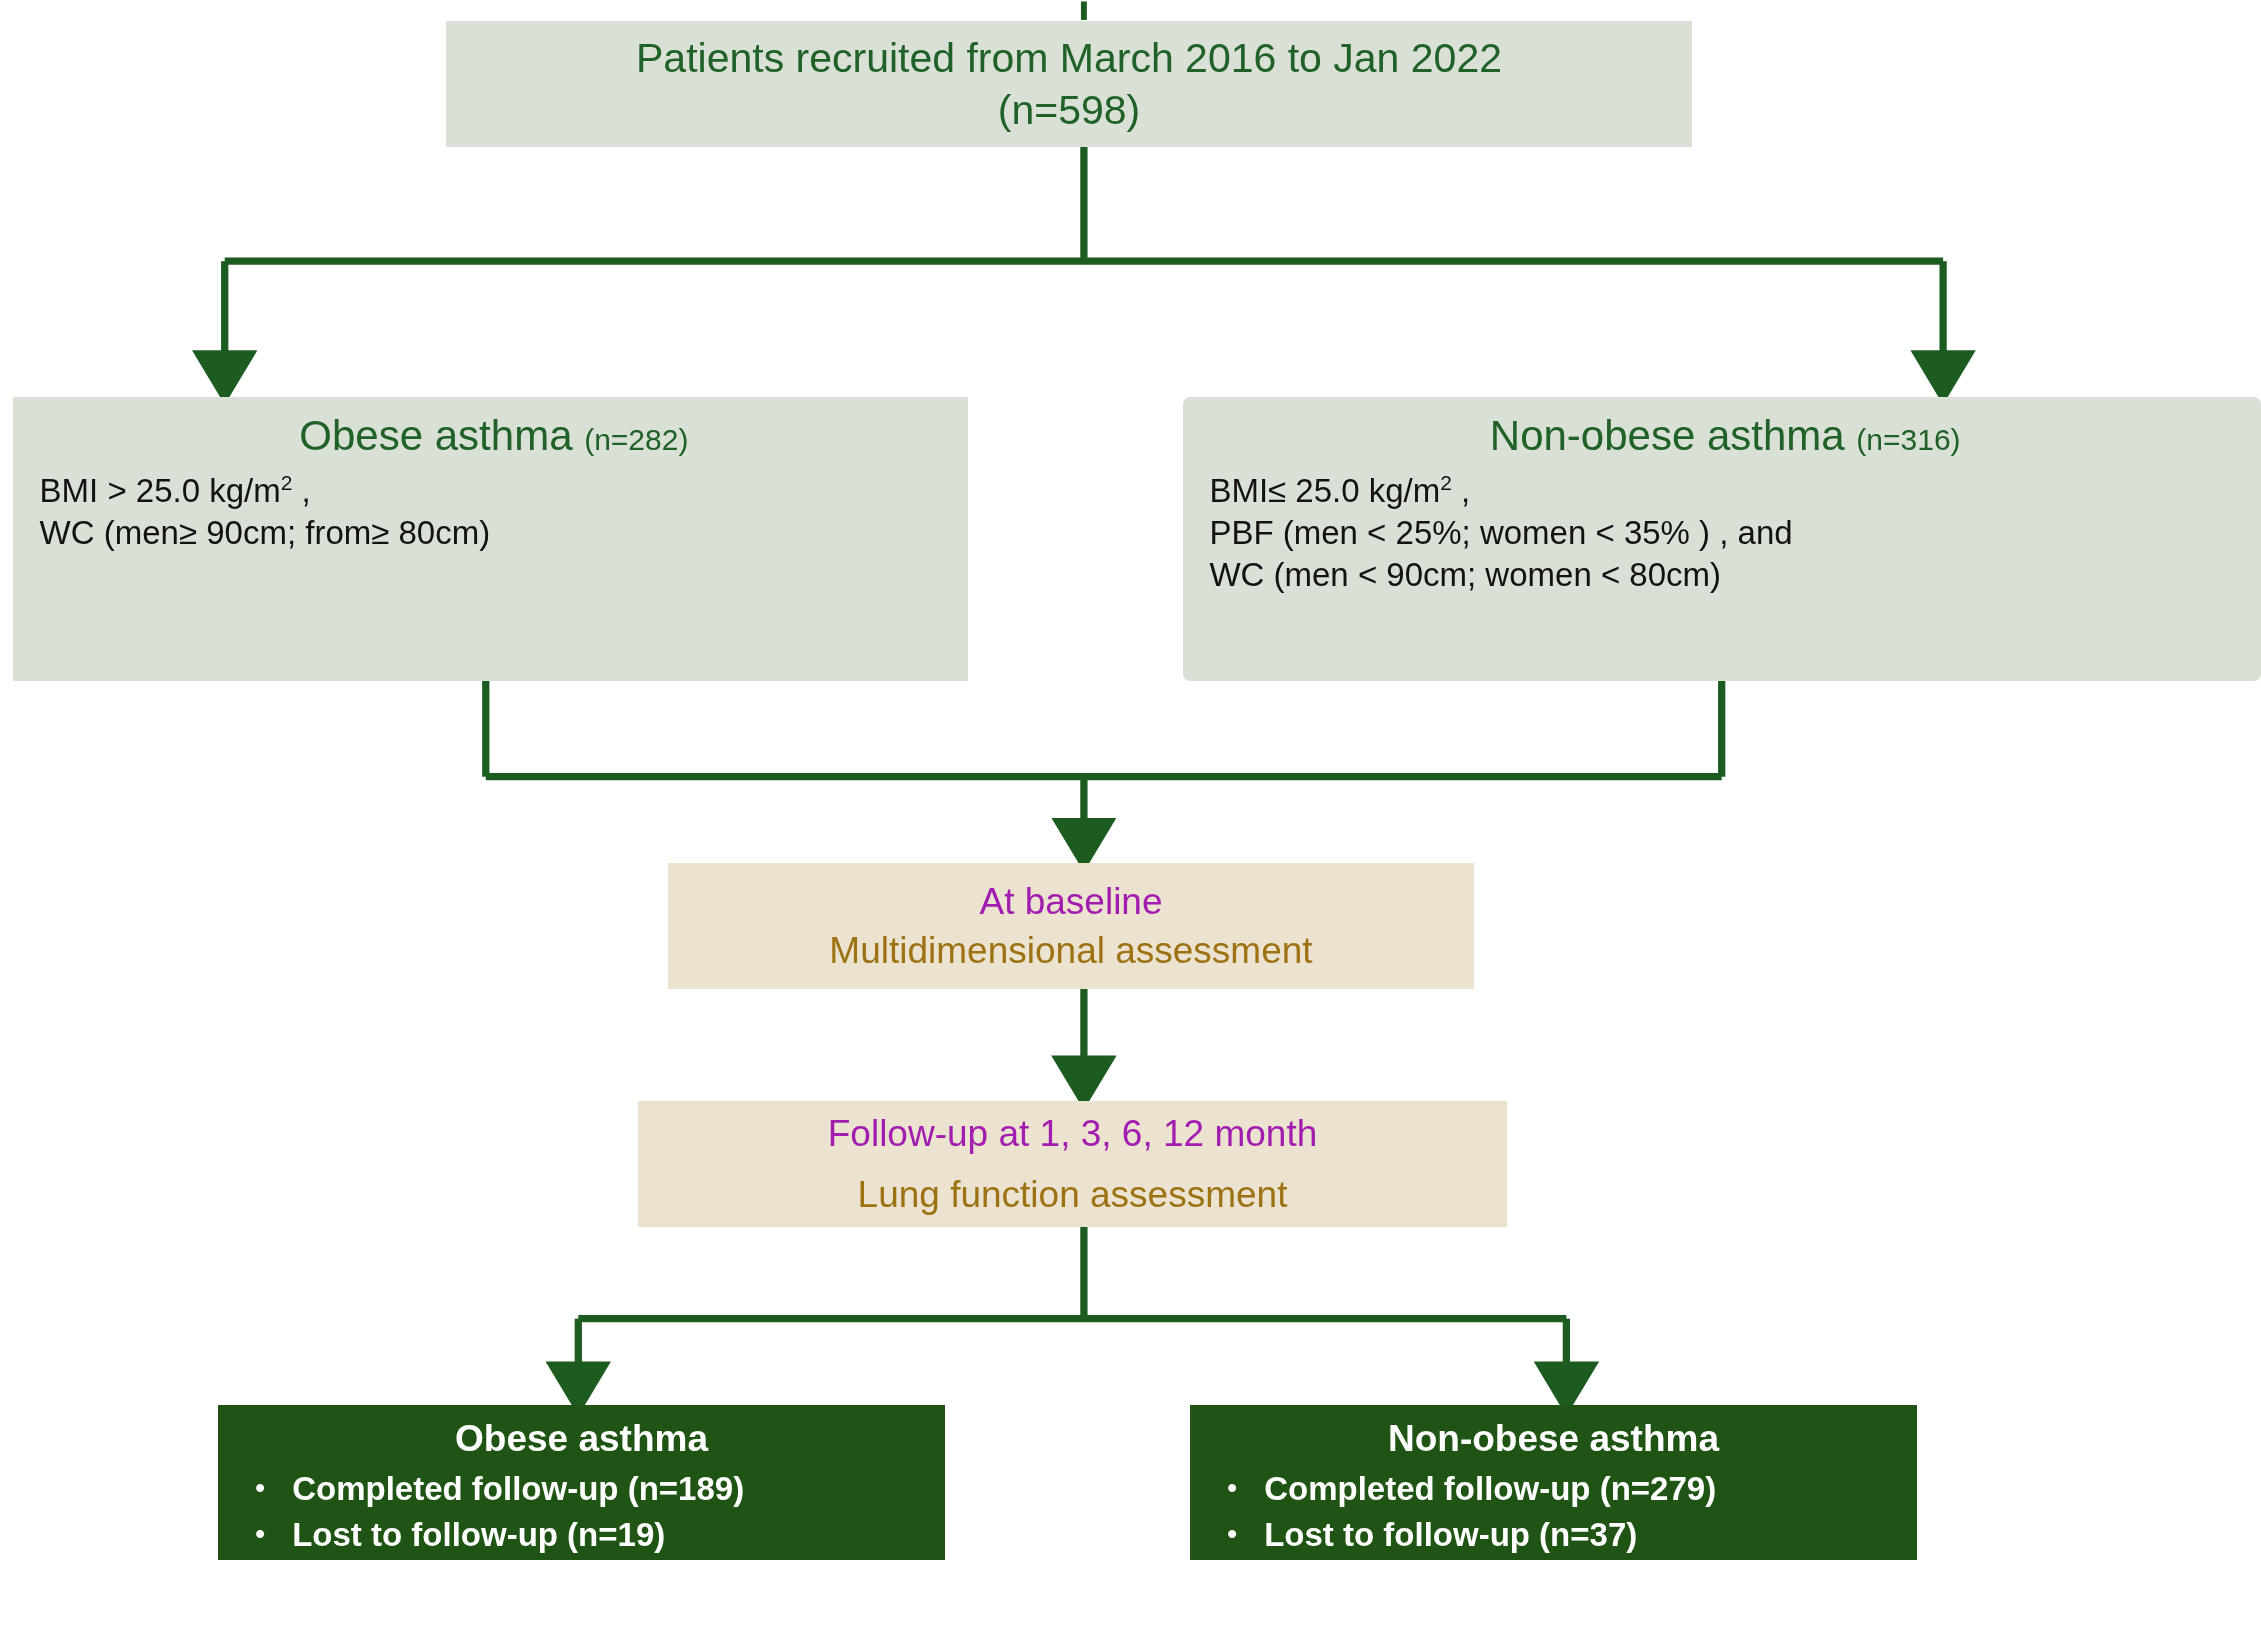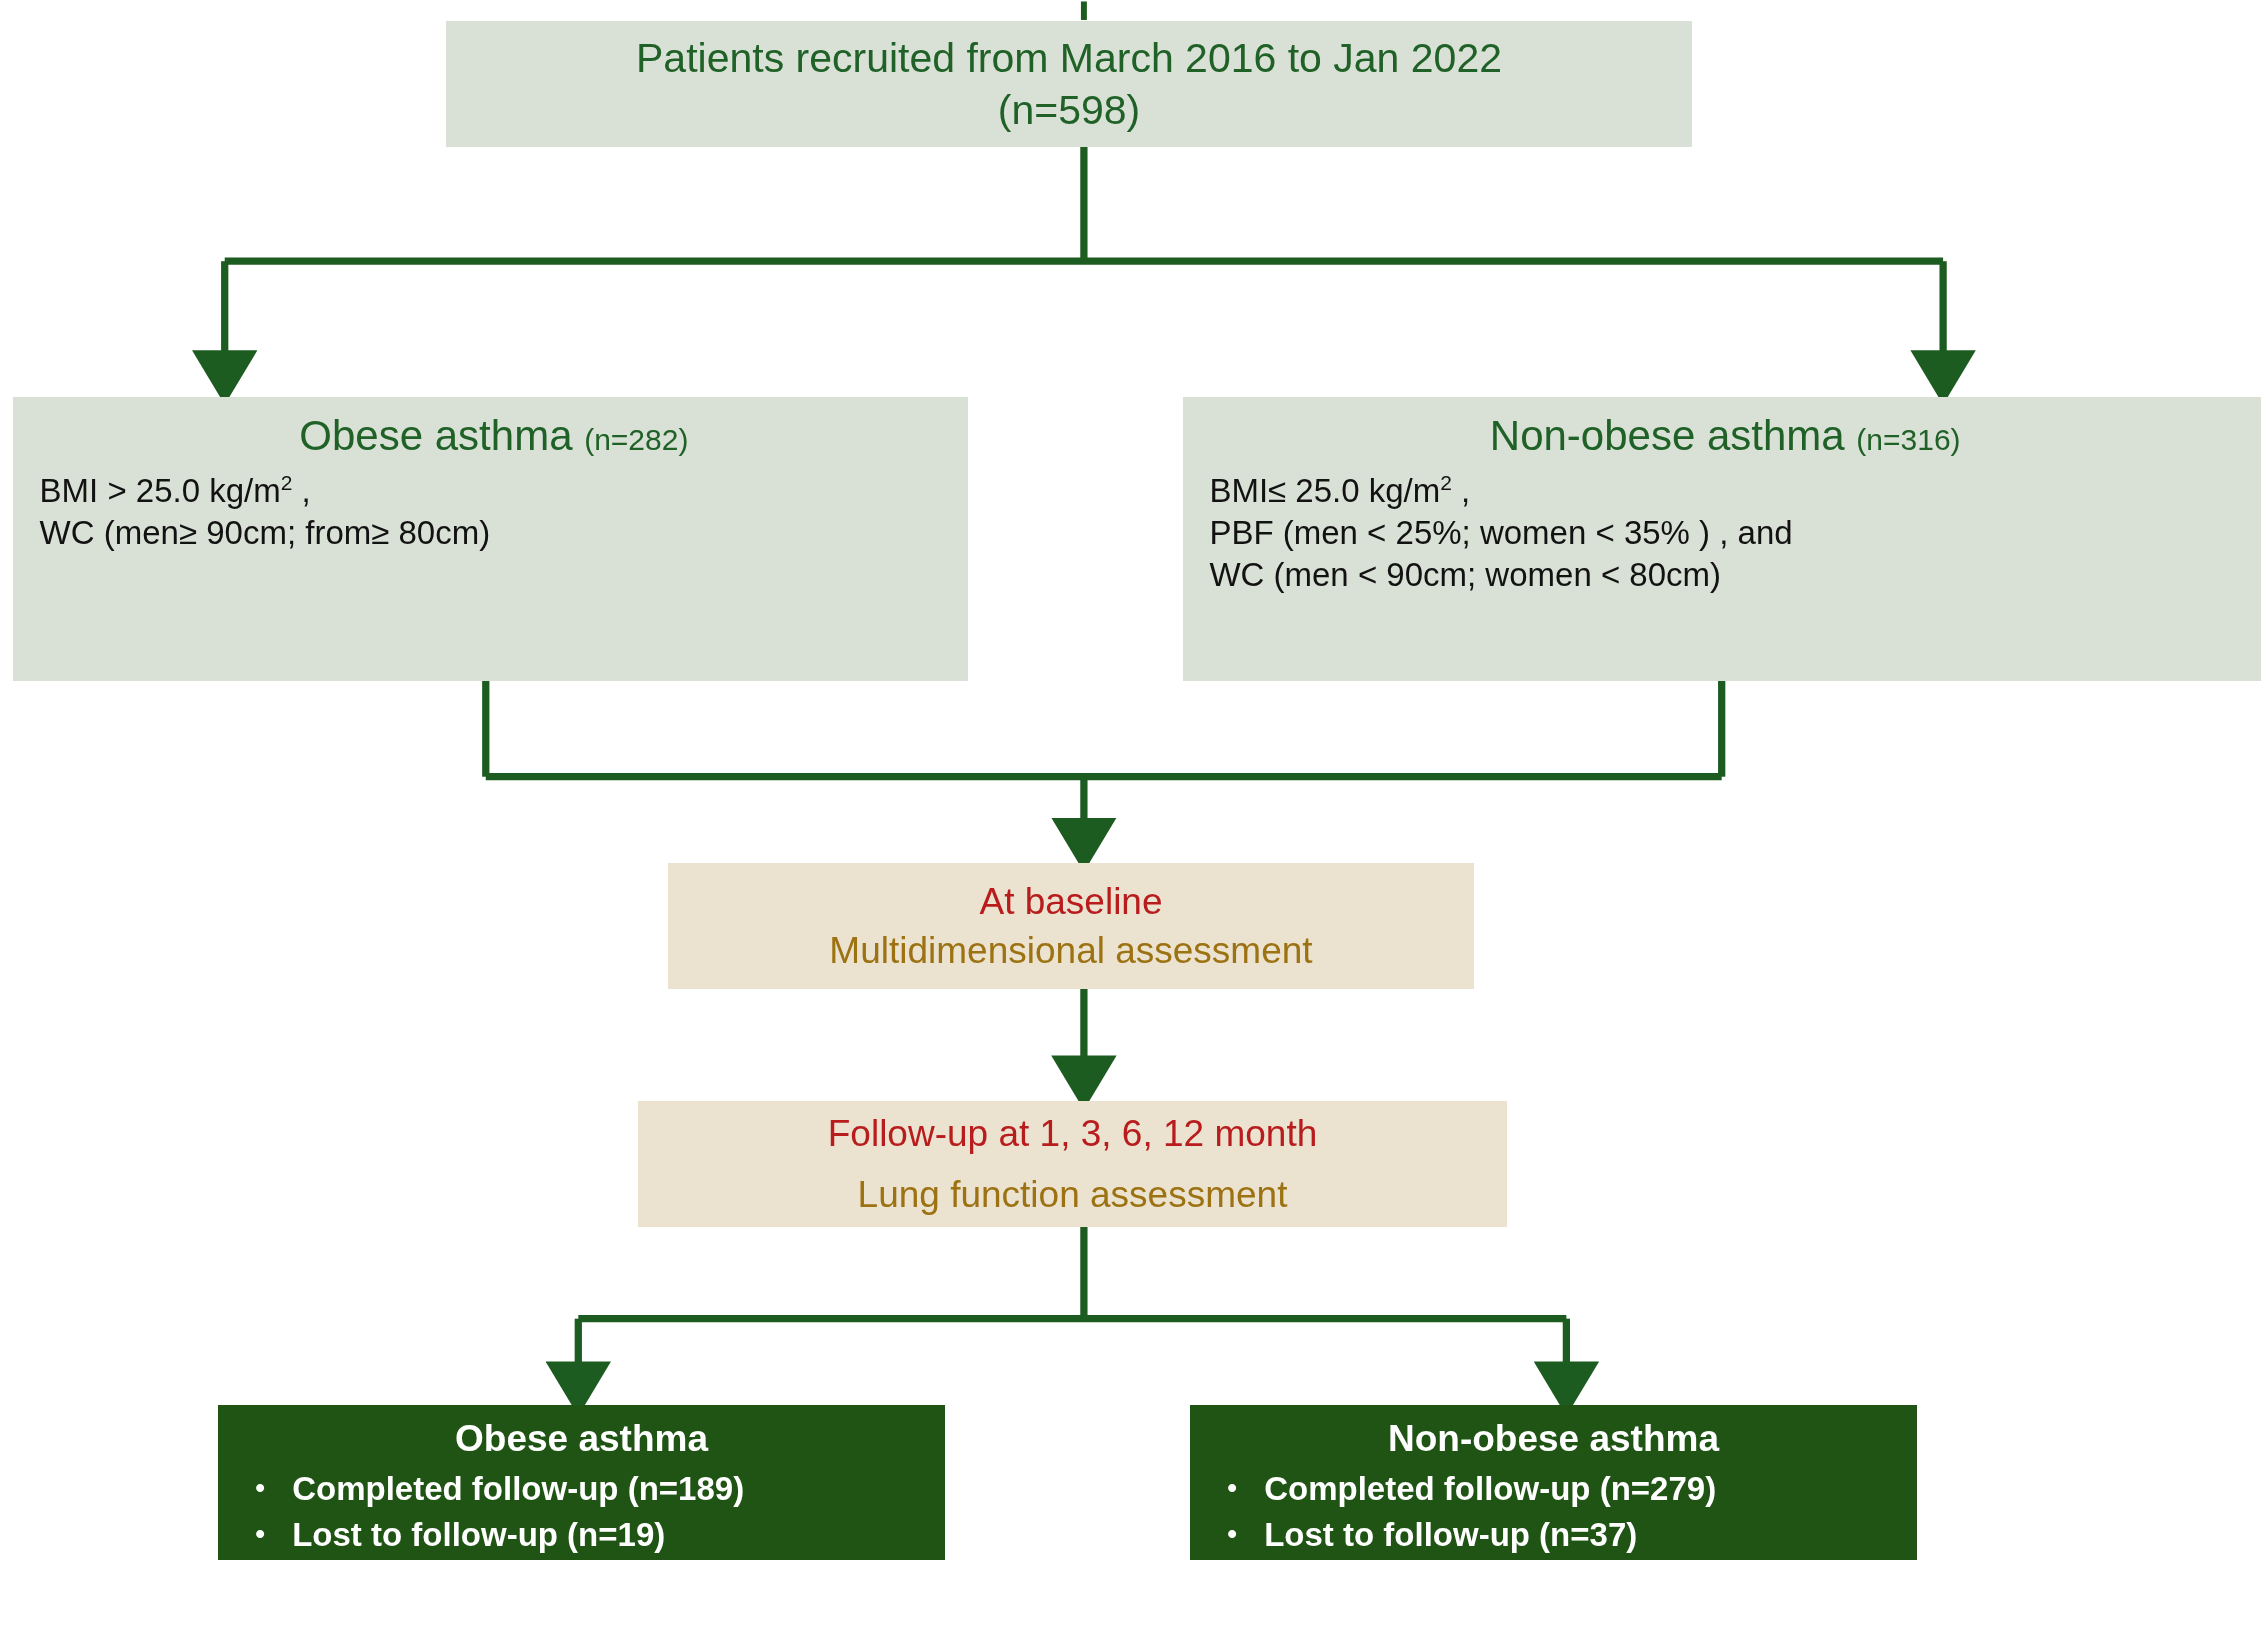--- a/index.html
+++ b/index.html
@@ -66,20 +66,21 @@
     width: 955px;
     height: 284px;
     padding: 12px 20px 6.6px 26.4px;
   }
   .branch-right {
     left: 1183px;
     top: 397px;
     width: 1078px;
     height: 284px;
     padding: 12px 20px 6.6px 26.4px;
+    border-radius: 7px;
   }
   .branch-title {
     text-align: center;
     white-space: nowrap;
     color: #1f6127;
     font-size: 42px;
     line-height: 54px;
     margin-bottom: 2.6px;
   }
   .branch-title .ttl {
@@ -115,21 +116,21 @@
     top: 1101px;
     width: 869px;
     height: 126px;
     display: flex;
     flex-direction: column;
     align-items: center;
     justify-content: center;
     gap: 12px;
   }
   .mid-green {
-    color: #b91c1c;
+    color: #a21caf;
     font-size: 37px;
     line-height: 49px;
     white-space: nowrap;
   }
   .mid-gold {
     color: #9c7212;
     font-size: 37px;
     line-height: 49px;
     white-space: nowrap;
   }

